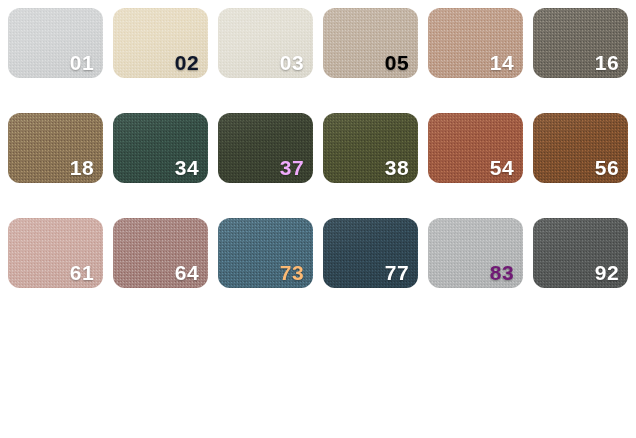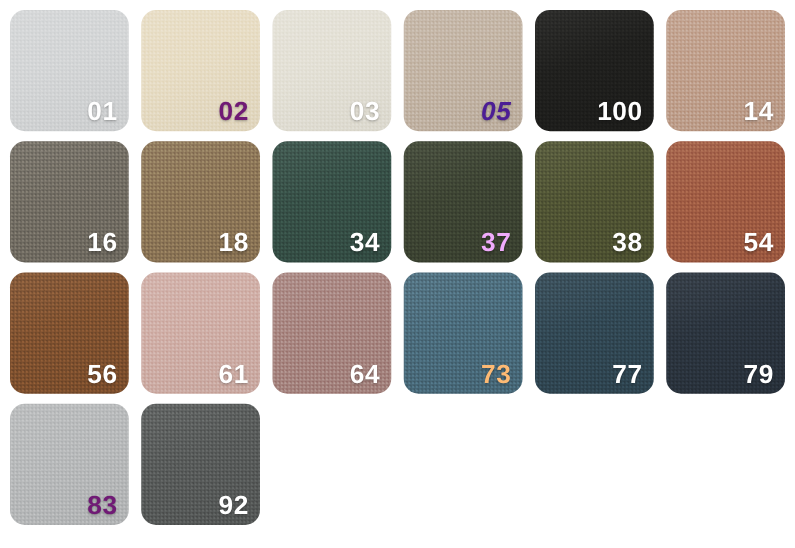--- a/index.html
+++ b/index.html
@@ -26,21 +26,21 @@
     grid-template-rows: repeat(4, 95px);
     column-gap: 10px;
     row-gap: 10px;
     align-content: start;
     justify-content: start;
   }
 
   .swatch {
     position: relative;
     width: 95px;
-    height: 97px;
+    height: 70px;
     border-radius: 12px;
     overflow: hidden;
     box-sizing: border-box;
   }
 
   
   .swatch .texture {
     position: absolute;
     inset: 0;
     pointer-events: none;
@@ -85,36 +85,31 @@
 
 <div id="swatch-grid">
     <div class="swatch" style="background: rgb(211, 213, 214);">
       <div class="shade"></div>
       <div class="texture"></div>
       <span class="swatch-label" style="color: rgb(255, 255, 255);">01</span>
     </div>
     <div class="swatch" style="background: rgb(231, 220, 195);">
       <div class="shade"></div>
       <div class="texture"></div>
-      <span class="swatch-label" style="color: #701a75;">02</span>
+      <span class="swatch-label" style="color: #0f172a;">02</span>
     </div>
     <div class="swatch" style="background: rgb(227, 224, 213);">
       <div class="shade"></div>
       <div class="texture"></div>
       <span class="swatch-label" style="color: rgb(255, 255, 255); text-align: center;">03</span>
     </div>
     <div class="swatch" style="background: rgb(194, 179, 163);">
       <div class="shade"></div>
       <div class="texture"></div>
-      <span class="swatch-label" style="color: #4c1d95; font-style: italic;">05</span>
-    </div>
-    <div class="swatch" style="background: rgb(28, 28, 26);">
-      <div class="shade"></div>
-      <div class="texture"></div>
-      <span class="swatch-label" style="color: rgb(255, 255, 255);">100</span>
+      <span class="swatch-label" style="color: #000000;">05</span>
     </div>
     <div class="swatch" style="background: rgb(191, 158, 138); padding-left: 18px;">
       <div class="shade"></div>
       <div class="texture"></div>
       <span class="swatch-label" style="color: rgb(255, 255, 255);">14</span>
     </div>
     <div class="swatch" style="background: rgb(111, 106, 96);">
       <div class="shade"></div>
       <div class="texture"></div>
       <span class="swatch-label" style="color: rgb(255, 255, 255);">16</span>
@@ -162,25 +157,20 @@
     <div class="swatch" style="background: rgb(71, 104, 120);">
       <div class="shade"></div>
       <div class="texture"></div>
       <span class="swatch-label" style="color: #fdba74;">73</span>
     </div>
     <div class="swatch" style="background: rgb(46, 68, 80);">
       <div class="shade"></div>
       <div class="texture"></div>
       <span class="swatch-label" style="color: rgb(255, 255, 255);">77</span>
     </div>
-    <div class="swatch" style="background: rgb(40, 49, 59);">
-      <div class="shade"></div>
-      <div class="texture"></div>
-      <span class="swatch-label" style="color: rgb(255, 255, 255);">79</span>
-    </div>
     <div class="swatch" style="background: rgb(182, 184, 185);">
       <div class="shade"></div>
       <div class="texture"></div>
       <span class="swatch-label" style="color: #701a75;">83</span>
     </div>
     <div class="swatch" style="background: rgb(85, 88, 87);">
       <div class="shade"></div>
       <div class="texture"></div>
       <span class="swatch-label" style="color: rgb(255, 255, 255);">92</span>
     </div>

